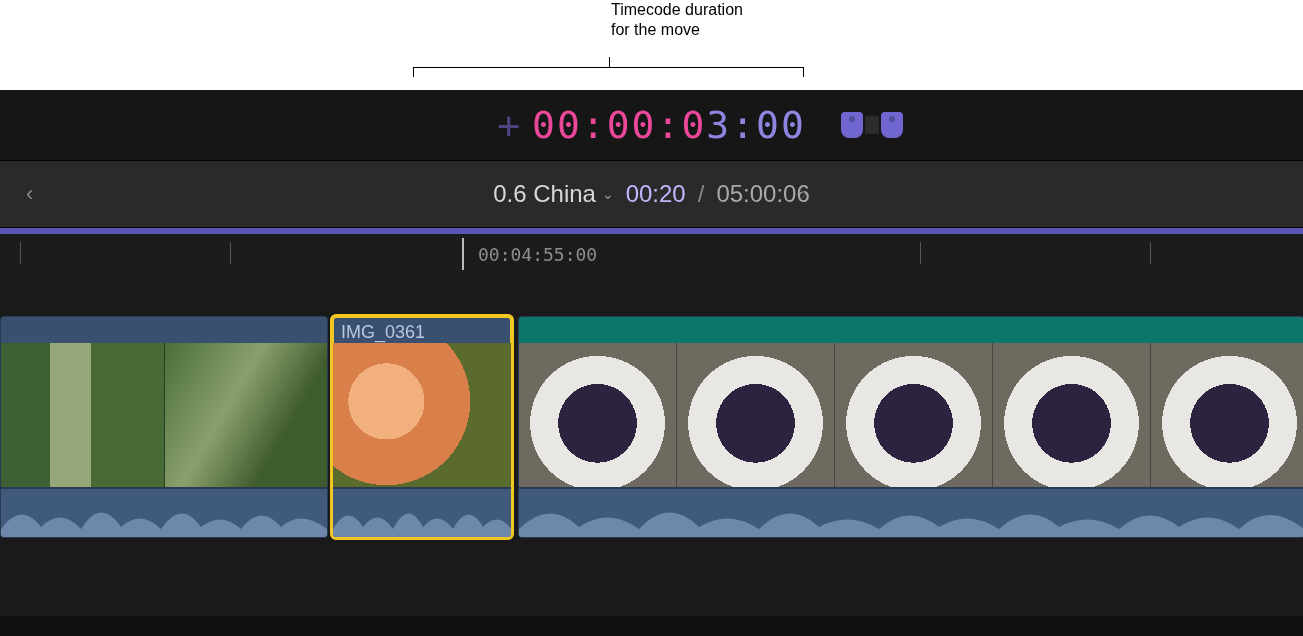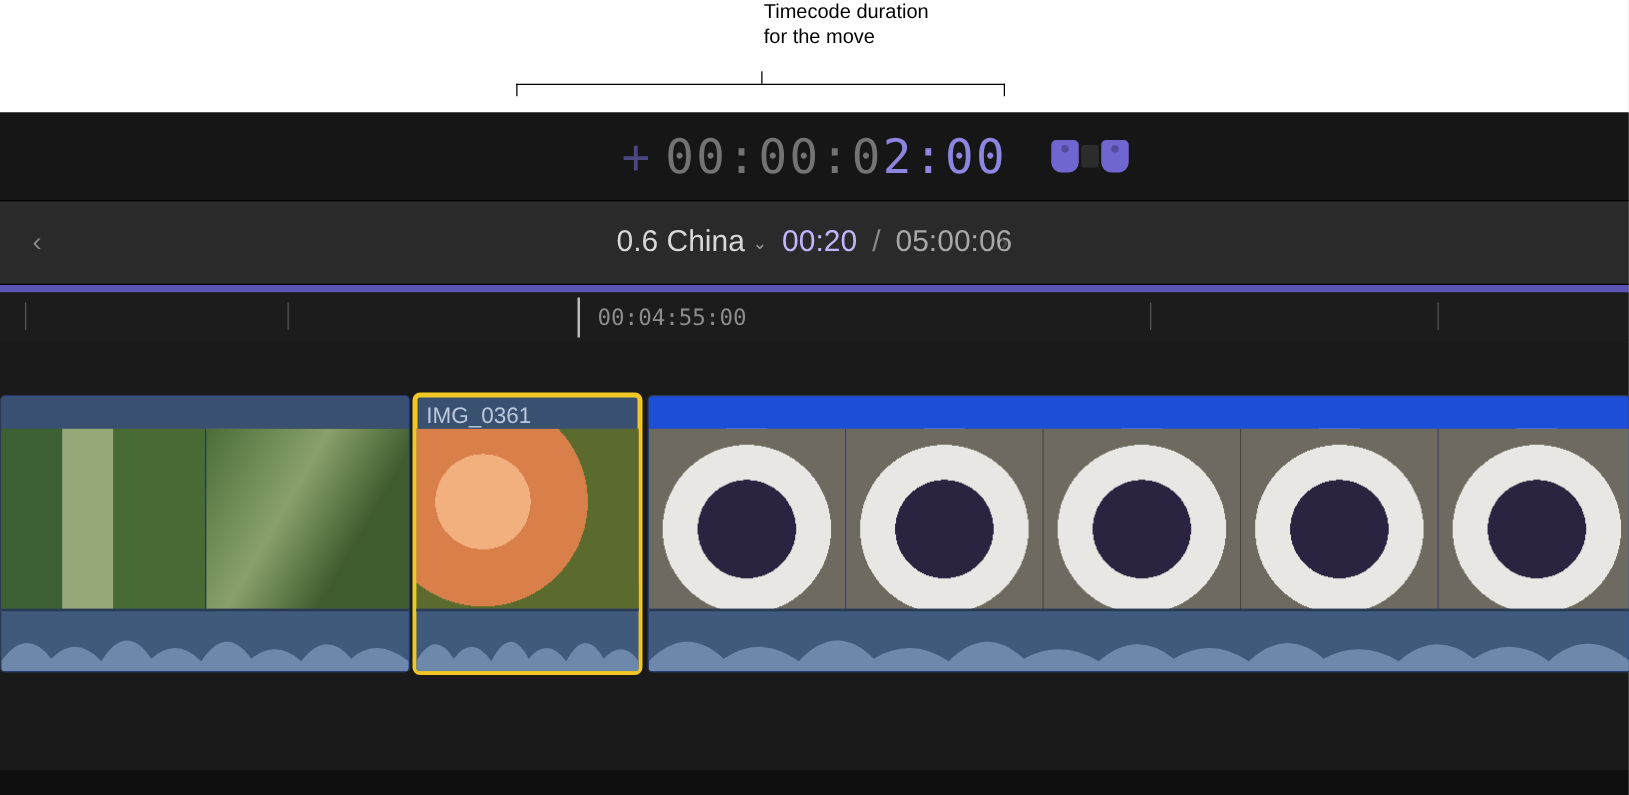--- a/index.html
+++ b/index.html
@@ -8,21 +8,21 @@
   .anno-bracket{position:absolute;left:413px;top:67px;width:391px;height:20px;}
   .anno-bracket .stem{position:absolute;left:50%;top:-10px;width:1px;height:10px;background:#000;}
   .anno-bracket .bar{position:absolute;left:0;right:0;top:0;height:1px;background:#000;}
   .anno-bracket .l{position:absolute;left:0;top:0;width:1px;height:10px;background:#000;}
   .anno-bracket .r{position:absolute;right:0;top:0;width:1px;height:10px;background:#000;}
 
   .app{background:#1a1a1a;color:#ccc;}
   .toolbar{height:70px;background:#161616;display:flex;align-items:center;justify-content:center;position:relative;}
   .tc-entry{font-family:ui-monospace,Menlo,monospace;font-size:38px;letter-spacing:2px;display:flex;align-items:center;gap:10px;}
   .tc-plus{color:#4b4580;}
-  .tc-dim{color:#737373;}
+  .tc-dim{color:#ec4899;}
   .tc-active{color:#8d85e0;}
   .skimmer-icons{position:absolute;right:400px;top:50%;transform:translateY(-50%);display:flex;gap:2px;align-items:center;}
   .skim{width:22px;height:26px;background:#6f66d0;border-radius:4px 4px 8px 8px;position:relative;}
   .skim::after{content:"";position:absolute;top:4px;left:50%;transform:translateX(-50%);width:6px;height:6px;border-radius:50%;background:rgba(0,0,0,.25);}
   .skimmer-icons .gap{width:14px;height:18px;background:#2c2c2c;border-radius:2px;}
 
   .infobar{height:66px;background:#2a2a2a;border-top:1px solid #000;border-bottom:1px solid #000;display:flex;align-items:center;justify-content:center;position:relative;}
   .nav-arrow{position:absolute;top:50%;transform:translateY(-50%);color:#888;font-size:22px;cursor:pointer;padding:6px;}
   .nav-prev{left:20px;}
   .nav-next{right:490px;color:#4a4a4a;}
@@ -33,21 +33,21 @@
   .proj-sep{color:#888;}
   .proj-tot{color:#a8a8a8;}
 
   .ruler-strip{height:6px;background:#5b54b7;}
   .ruler{height:40px;background:#1c1c1c;position:relative;font-size:18px;color:#8d8d8d;font-family:ui-monospace,Menlo,monospace;}
   .ruler .tick{position:absolute;top:8px;width:1px;height:22px;background:#555;}
   .ruler .label{position:absolute;top:10px;}
   .ruler .play{position:absolute;top:4px;width:2px;height:32px;background:#bbb;}
 
   .track-area{height:300px;background:#1a1a1a;position:relative;padding-top:42px;}
-  .clip{position:absolute;top:42px;height:220px;border:1px solid #2b3952;border-radius:4px;overflow:hidden;background:#1d4ed8;}
+  .clip{position:absolute;top:42px;height:220px;border:1px solid #2b3952;border-radius:4px;overflow:hidden;background:#0f766e;}
   .clip .titlebar{height:26px;background:#3a5071;color:#b8c7dc;font-size:18px;padding:2px 8px;display:flex;align-items:center;}
   .clip .thumbs{position:absolute;top:26px;left:0;right:0;bottom:48px;display:flex;}
   .clip .thumb{flex:0 0 auto;height:100%;border-right:1px solid rgba(0,0,0,.35);}
   .clip .audio{position:absolute;left:0;right:0;bottom:0;height:48px;background:#405a7c;border-top:2px solid #2a3a52;overflow:hidden;}
   .clip .audio svg{width:100%;height:100%;display:block;}
   .clip.selected{outline:4px solid #f0c723;outline-offset:-2px;border-radius:4px;}
   .veg1{background:linear-gradient(90deg,#3d6132 0 30%,#96a77a 30% 55%,#486b36 55% 100%);}
   .veg2{background:linear-gradient(120deg,#4a6e38,#8aa06c 40%,#3f5c2e 70%);}
   .peach{background:radial-gradient(circle at 30% 40%,#f2b07e 0 25%,#d97f4a 25% 55%,#5b6b2e 55% 100%);}
   .grape{background:radial-gradient(circle at 50% 55%,#2c2340 0 35%,#e8e7e3 35% 60%,#6f6a60 60% 100%);}
@@ -68,21 +68,21 @@
       <div class="r"></div>
   </div>
 </div>
 
 <div class="app">
 
   <div class="toolbar">
     <div class="tc-entry">
       <span class="tc-plus">+</span>
       <span>
-        <span class="tc-dim">00:00:0</span><span class="tc-active">2:00</span>
+        <span class="tc-dim">00:00:0</span><span class="tc-active">3:00</span>
       </span>
     </div>
     <div class="skimmer-icons">
       <div class="skim"></div>
       <div class="gap"></div>
       <div class="skim"></div>
     </div>
   </div>
 
   <div class="infobar">

